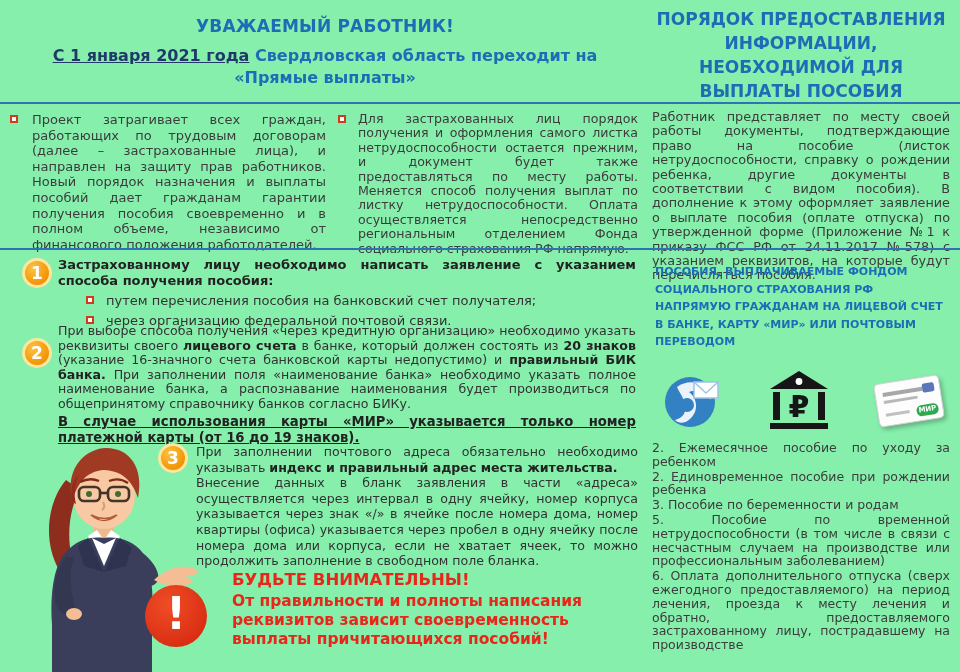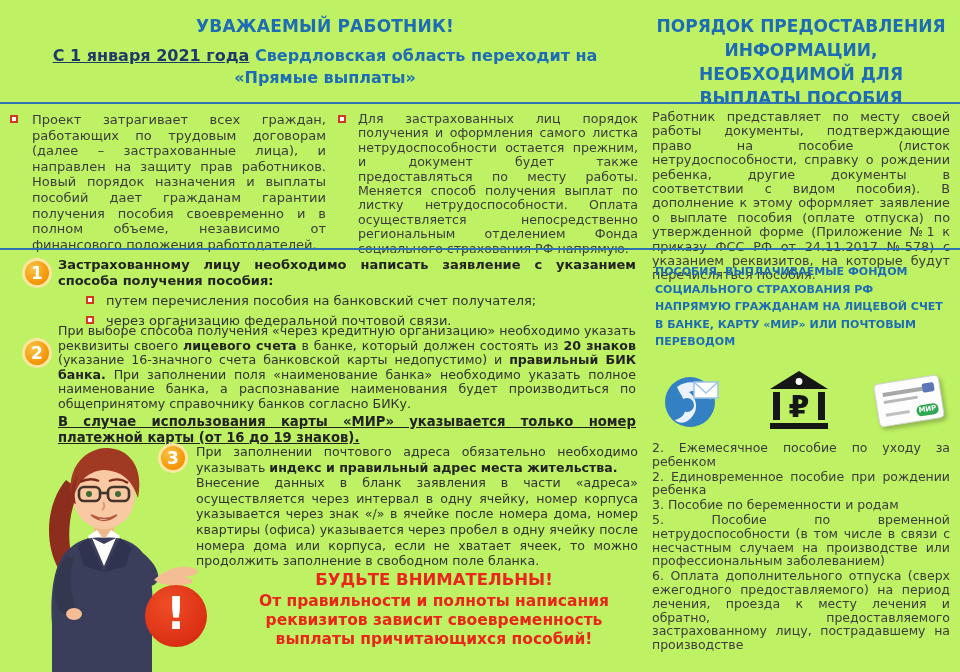--- a/index.html
+++ b/index.html
@@ -1,26 +1,26 @@
 <!DOCTYPE html>
 <html><head>
 <meta charset="utf-8">
 <style>
   * { margin:0; padding:0; box-sizing:border-box; }
   html,body { background:#ffffff; }
   .page {
-    position:relative; width:960px; height:672px; background:#bef264;
+    position:relative; width:960px; height:672px; background:#86efac;
     font-family:"DejaVu Sans","Liberation Sans",sans-serif; color:#3c3c3c; overflow:hidden;
   }
   
   .hdr-left { position:absolute; left:30px; top:16px; width:590px; text-align:center; }
   .hdr-left .t1 { color:#1e6cb5; font-weight:bold; font-size:17px; letter-spacing:.2px; margin-bottom:9px; }
   .hdr-left .t2 { font-weight:bold; font-size:16px; line-height:22px; color:#1e6cb5; }
   .hdr-left .t2 .navy { color:#1f3a68; text-decoration:underline; }
-  .hdr-right { position:absolute; left:652px; top:14px; width:298px; text-align:center;
+  .hdr-right { position:absolute; left:652px; top:7px; width:298px; text-align:center;
     color:#1e6cb5; font-weight:bold; font-size:17px; line-height:24px; }
   .rule { position:absolute; left:0; width:960px; height:2px; background:#2e74b5; }
   .rule.r1 { top:102px; } .rule.r2 { top:248px; }
   
   .intro { position:absolute; text-align:justify; }
   .intro .txt { display:block; }
   .sq { position:absolute; left:0; top:3px; width:8px; height:8px; border:2px solid #ce3b1e; background:#fff; }
   .intro-left  { left:10px;  top:112px; width:316px; padding-left:22px; font-size:13px;   line-height:15.6px; }
   .intro-mid   { left:338px; top:112px; width:300px; padding-left:20px; font-size:12.6px; line-height:14.4px; }
   .intro-right { left:652px; top:110px; width:298px; font-size:12.8px; line-height:14.4px; }
@@ -32,21 +32,21 @@
   .step-txt { position:absolute; text-align:justify; color:#333; }
   .s1-txt { left:58px; top:257px; width:578px; font-size:13px; line-height:16px; }
   .s1-lead { font-weight:bold; color:#222; }
   .s1-bullets { margin-top:4px; }
   .s1-bullets .row { position:relative; padding-left:20px; margin-left:28px; margin-top:4px; text-align:left; }
   .s2-txt { left:58px; top:324px; width:578px; font-size:12.6px; line-height:14.6px; }
   .s2-note { font-weight:bold; color:#222; margin-top:2px; font-size:13.2px; line-height:16px;text-decoration:underline; }
   .s3-txt { left:196px; top:444px; width:442px; font-size:12.6px; line-height:15.6px; }
   .b { font-weight:bold; color:#222; }
   
-  .warning { position:absolute; left:232px; top:570px; width:404px; text-align:center;
+  .warning { position:absolute; left:232px; top:570px; width:404px; 
     color:#e8261a; font-weight:bold; }
   .warning .wt { font-size:16.5px; margin-bottom:3px; }
   .warning .wb { font-size:15.5px; line-height:19px; }
   .excl { position:absolute; left:145px; top:585px; width:62px; height:62px; border-radius:50%;
     background:radial-gradient(circle at 38% 32%, #ef4d26, #d92c12 78%);
     display:flex; align-items:center; justify-content:center; }
   .excl span { color:#fff; font-weight:bold; font-size:44px; line-height:1; transform:translateY(-2px); }
   
   .ben-title { position:absolute; left:655px; top:263px; width:295px; text-align:left;
     color:#1e6cb5; font-weight:bold; font-size:11px; line-height:17.5px; }

